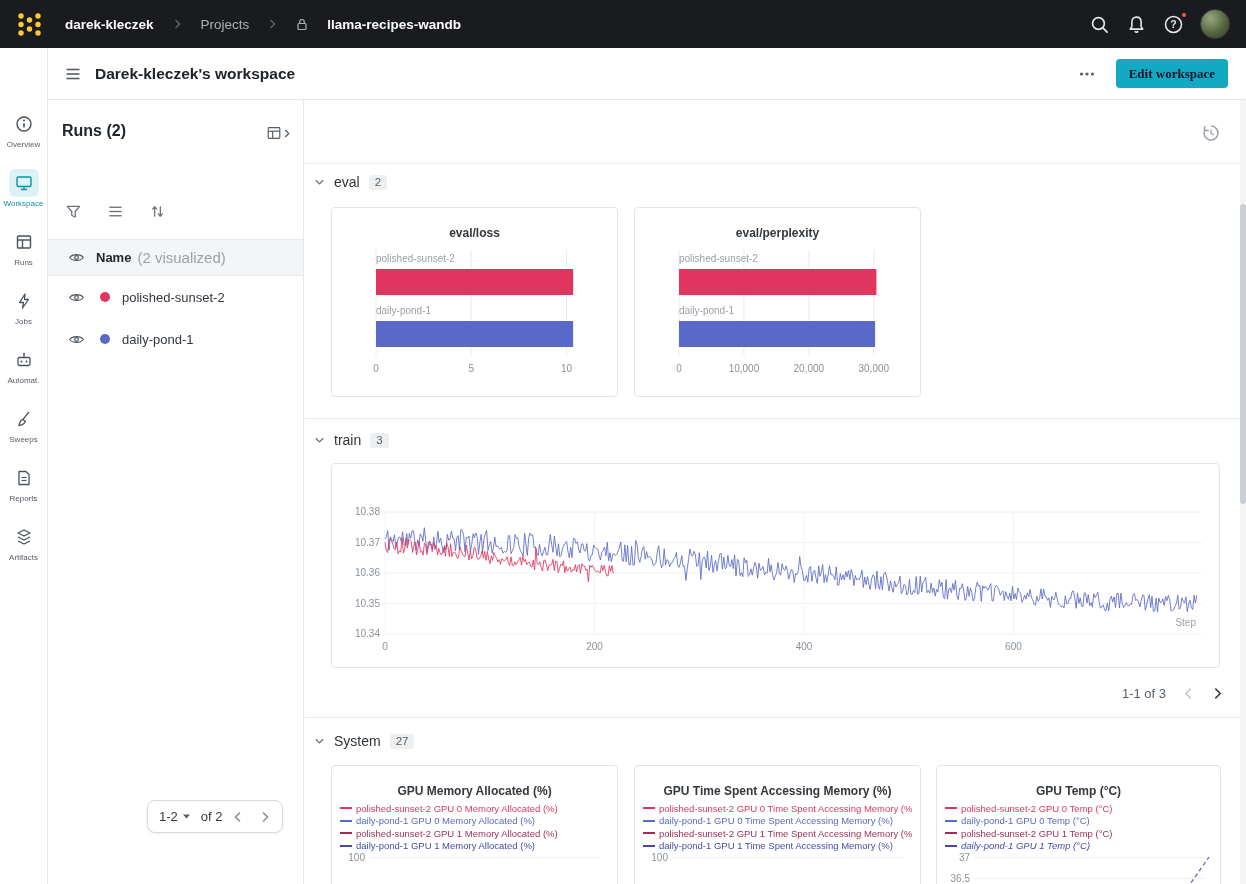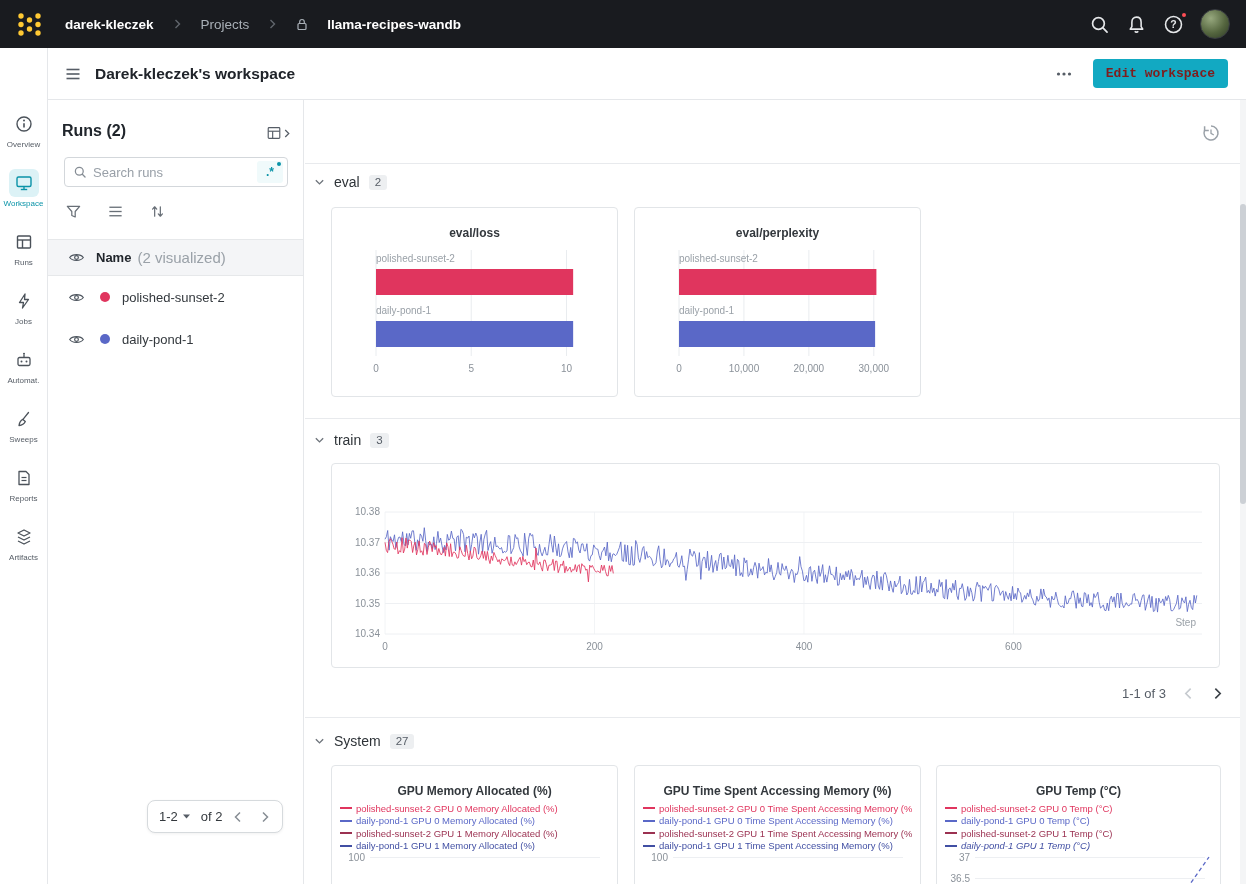--- a/index.html
+++ b/index.html
@@ -32,21 +32,21 @@
   .rail-label{font-size:8px;color:#565d66;margin-top:2px;letter-spacing:0;}
   .rail-item.active .rail-icon{background:#dcf2f6;color:#0a93a8;}
   .rail-item.active .rail-label{color:#0a93a8;}
 
   
   .subheader{position:absolute;top:48px;left:48px;width:1198px;height:52px;background:#fff;border-bottom:1px solid #e5e7ea;display:flex;align-items:center;padding:0 18px 0 16px;}
   .icon-btn{color:#565d66;display:flex;align-items:center;justify-content:center;}
   .icon-btn svg{width:18px;height:18px;}
   .subheader h1{font-size:15.5px;font-weight:700;color:#20242a;margin-left:13px;}
   .subheader-right{margin-left:auto;display:flex;align-items:center;gap:20px;}
-  .btn-primary{background:#12a9c2;color:#7f1d1d;font-size:13px;font-weight:700;border:none;border-radius:4px;height:29px;padding:0 13px;font-family:Liberation Mono, monospace;}
+  .btn-primary{background:#12a9c2;color:#0f172a;font-size:13px;font-weight:700;border:none;border-radius:4px;height:29px;padding:0 13px;font-family:Liberation Serif, serif;}
 
   
   .runs-panel{position:absolute;top:100px;left:48px;width:256px;height:784px;background:#fff;border-right:1px solid #e5e7ea;}
   .runs-title{position:absolute;top:22px;left:14px;font-size:16px;font-weight:700;color:#21262c;}
   .runs-table-toggle{position:absolute;top:25px;right:12px;display:flex;align-items:center;gap:1px;color:#565d66;}
   .runs-search{position:absolute;top:57px;left:16px;width:224px;height:30px;border:1px solid #d3d7db;border-radius:4px;display:flex;align-items:center;padding:0 4px 0 8px;background:#fff;}
   .runs-search svg.mag{width:14px;height:14px;color:#858c94;flex:0 0 auto;}
   .runs-search input{border:none;outline:none;flex:1;font-size:13px;color:#33383d;margin-left:6px;min-width:0;background:transparent;font-family:inherit;}
   .runs-search input::placeholder{color:#99a0a8;}
   .regex-btn{position:relative;width:26px;height:22px;display:flex;align-items:center;justify-content:center;color:#0a93a8;font-size:12px;font-weight:700;border-radius:3px;background:#f0fafb;}
@@ -259,31 +259,20 @@
     <span class="runs-table-toggle" data-interactable="true">
       <svg viewBox="0 0 18 18" width="16" height="16" data-interactable="false">
           <rect x="2.5" y="3" width="13" height="12" rx="1" fill="none" stroke="currentColor" stroke-width="1.3"></rect>
           <line x1="2.5" y1="7" x2="15.5" y2="7" stroke="currentColor" stroke-width="1.3"></line>
           <line x1="7.5" y1="7" x2="7.5" y2="15" stroke="currentColor" stroke-width="1.3"></line>
         </svg>
       <svg viewBox="0 0 9 12" width="8" height="11" data-interactable="false">
           <path d="M2.5 2 L6.5 6 L2.5 10" fill="none" stroke="currentColor" stroke-width="1.4"></path>
         </svg>
     </span>
-    <div class="runs-search" data-interactable="false">
-      <svg class="mag" viewBox="0 0 20 20" data-interactable="false">
-          <circle cx="9" cy="9" r="5.6" fill="none" stroke="currentColor" stroke-width="1.8"></circle>
-          <line x1="13.3" y1="13.3" x2="17.2" y2="17.2" stroke="currentColor" stroke-width="1.8" stroke-linecap="round"></line>
-        </svg>
-      <input type="text" data-interactable="true" placeholder="Search runs" style="">
-      <span class="regex-btn" data-interactable="true">
-          <span data-interactable="false">.*</span>
-          <i data-interactable="false"></i>
-        </span>
-    </div>
     <div class="runs-toolbar" data-interactable="false">
       <svg viewBox="0 0 18 18" data-interactable="true">
           <path d="M2.5 3.5 H15.5 L10.8 9 V14.8 L7.2 13.2 V9 Z" fill="none" stroke="currentColor" stroke-width="1.3" stroke-linejoin="round"></path>
         </svg>
       <svg viewBox="0 0 18 18" data-interactable="true">
           <line x1="2.5" y1="4.5" x2="15.5" y2="4.5" stroke="currentColor" stroke-width="1.4"></line>
           <line x1="2.5" y1="9" x2="15.5" y2="9" stroke="currentColor" stroke-width="1.4"></line>
           <line x1="2.5" y1="13.5" x2="15.5" y2="13.5" stroke="currentColor" stroke-width="1.4"></line>
         </svg>
       <svg viewBox="0 0 18 18" data-interactable="true">

